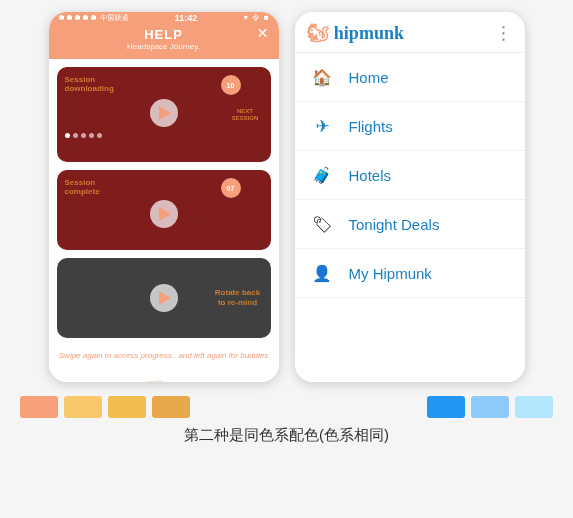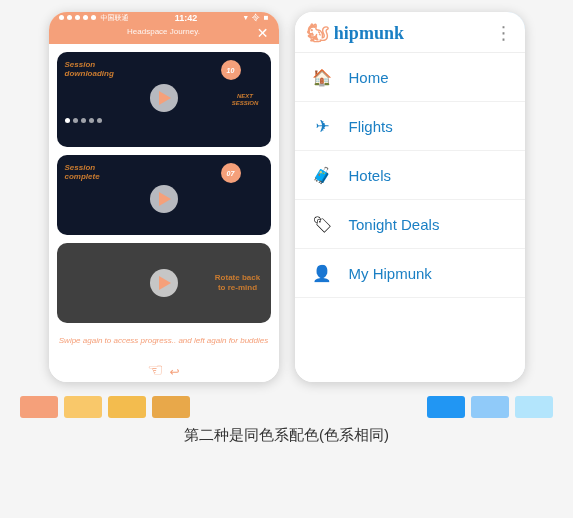--- a/index.html
+++ b/index.html
@@ -80,27 +80,26 @@
     .phone-body {
       background: #fff;
       flex: 1;
       padding: 8px;
       display: flex;
       flex-direction: column;
       gap: 8px;
     }
 
     .card-yellow {
-      background: #0f172a;
+      background: #7f1d1d;
       border-radius: 10px;
       padding: 8px;
       position: relative;
       height: 95px;
       overflow: hidden;
-      font-style: italic;
     }
 
     .session-label {
       font-size: 8px;
       color: #c97b30;
       font-weight: 600;
       margin-bottom: 2px;
     }
     .session-badge {
       position: absolute;
@@ -412,20 +411,21 @@
       </div>
       <div class="status-time">11:42</div>
       <div class="status-right">
         <span>▾</span>
           <span>令</span>
           <span>■</span>
       </div>
     </div>
 
     <div class="phone-header">
+      <div class="phone-header-title">HELP</div>
       <div class="phone-header-close">✕</div>
       <div class="phone-header-sub">Headspace Journey.</div>
     </div>
 
     <div class="phone-body">
 
       <div class="card-yellow">
         <div class="session-label">Session<br>downloading</div>
         <div class="session-badge">10</div>
         <div class="play-btn">

